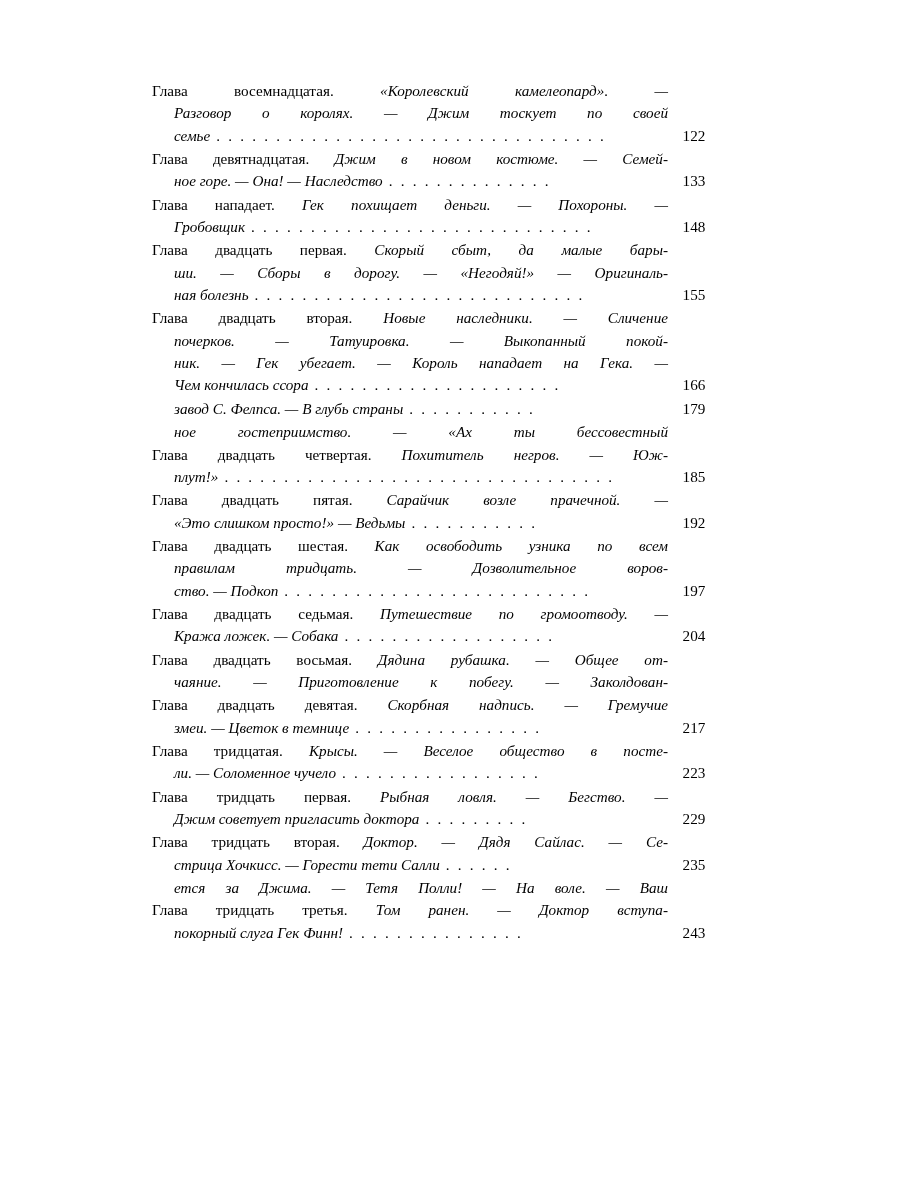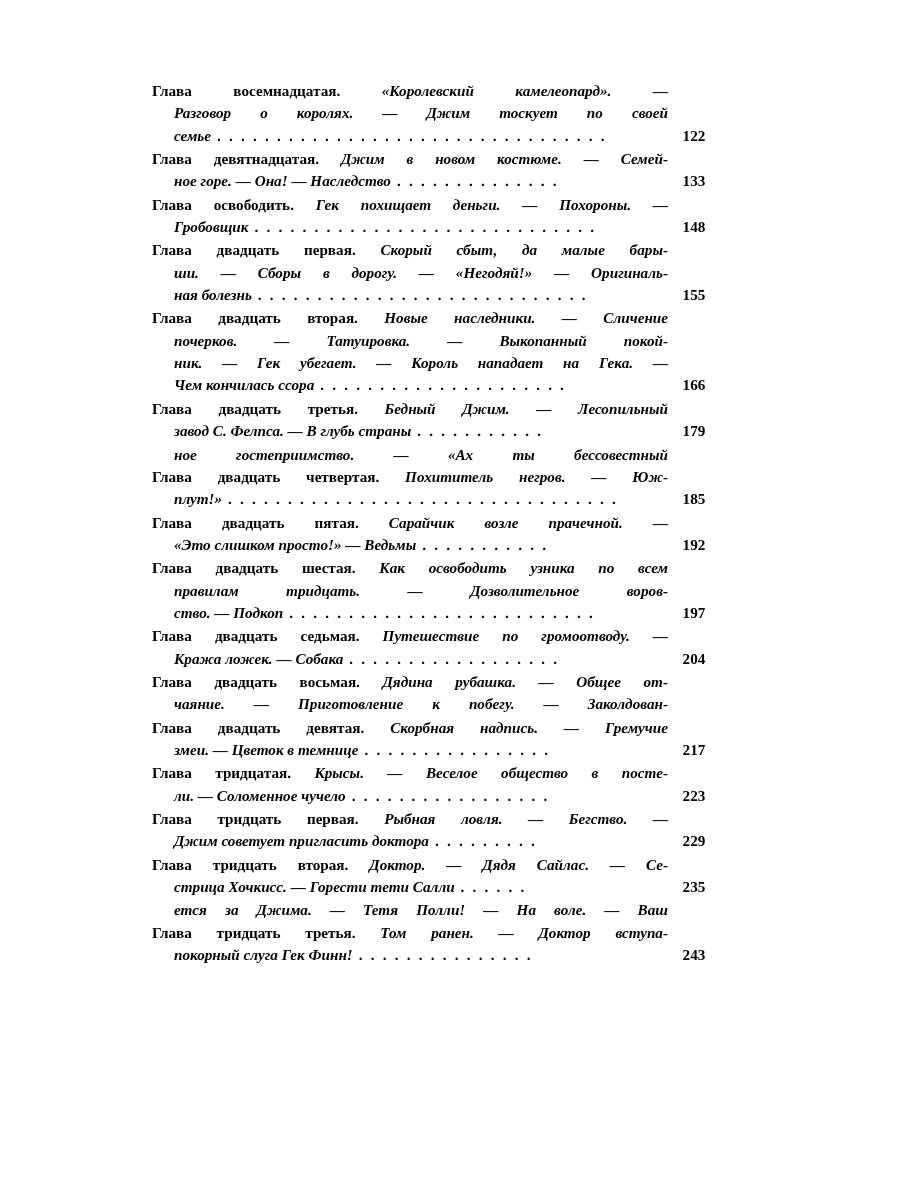--- a/index.html
+++ b/index.html
@@ -12,21 +12,20 @@
     height: 1200px;
     font-family: "Liberation Serif", "DejaVu Serif", serif;
     color: #000000;
     overflow: hidden;
   }
   #page {
     position: relative;
     width: 900px;
     height: 1200px;
     background: #ffffff;
-    font-weight: bold;
   }
   #toc {
     position: absolute;
     left: 152px;
     top: 80px;
     width: 568px;
   }
   .entry {
     display: block;
     margin-bottom: 1px;
@@ -106,21 +105,21 @@
         <div class="row">
           <div class="body">
             <span class="ln last indent"><span class="title">ное горе. — Она! — Наследство</span><span class="dots"> . . . . . . . . . . . . . .</span></span>
           </div>
           <div class="pg">133</div>
         </div>
       </div>
       <div class="entry">
         <div class="row">
           <div class="body">
-            <span class="ln"><span class="chapnum">Глава освободить. </span><span class="title">Гек похищает деньги. — Похороны. —</span></span>
+            <span class="ln"><span class="chapnum">Глава нападает. </span><span class="title">Гек похищает деньги. — Похороны. —</span></span>
           </div>
           <div class="pg"></div>
         </div>
         <div class="row">
           <div class="body">
             <span class="ln last indent"><span class="title">Гробовщик</span><span class="dots"> . . . . . . . . . . . . . . . . . . . . . . . . . . . . .</span></span>
           </div>
           <div class="pg">148</div>
         </div>
       </div>
@@ -164,26 +163,20 @@
           <div class="pg"></div>
         </div>
         <div class="row">
           <div class="body">
             <span class="ln last indent"><span class="title">Чем кончилась ссора</span><span class="dots"> . . . . . . . . . . . . . . . . . . . . .</span></span>
           </div>
           <div class="pg">166</div>
         </div>
       </div>
       <div class="entry">
-        <div class="row">
-          <div class="body">
-            <span class="ln"><span class="chapnum">Глава двадцать третья. </span><span class="title">Бедный Джим. — Лесопильный</span></span>
-          </div>
-          <div class="pg"></div>
-        </div>
         <div class="row">
           <div class="body">
             <span class="ln last indent"><span class="title">завод С. Фелпса. — В глубь страны</span><span class="dots"> . . . . . . . . . . .</span></span>
           </div>
           <div class="pg">179</div>
         </div>
       </div>
       <div class="entry">
         <div class="row">
           <div class="body">

